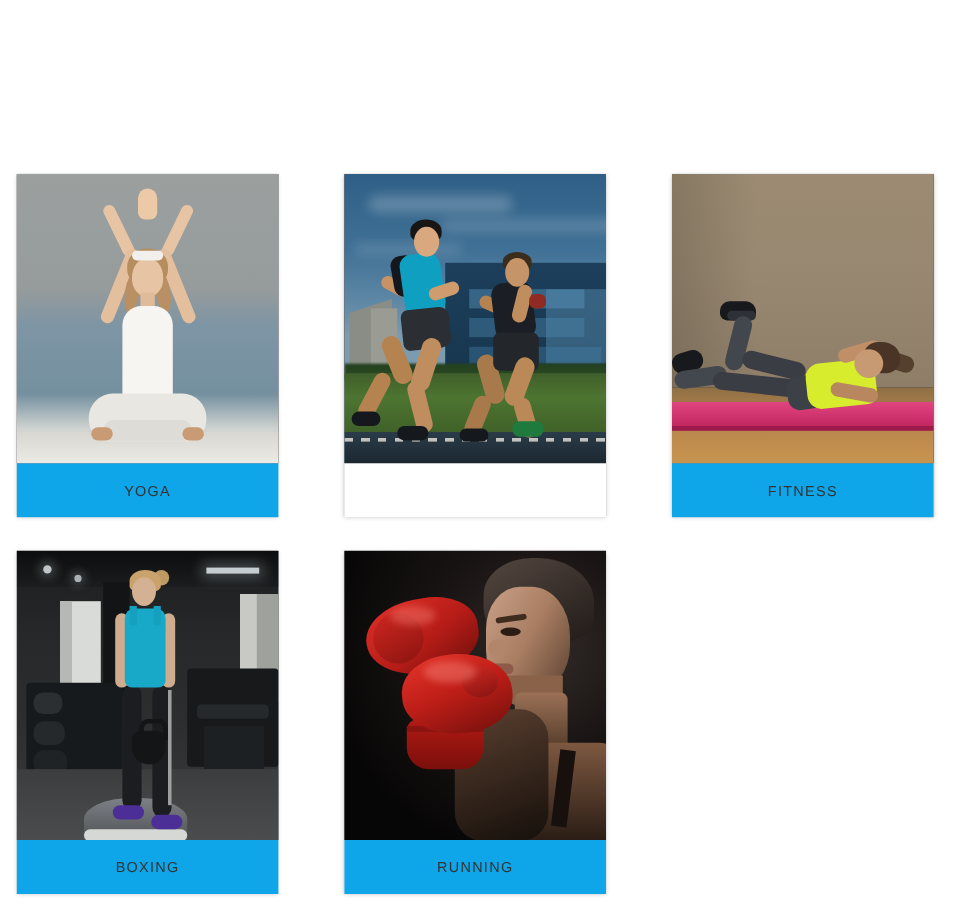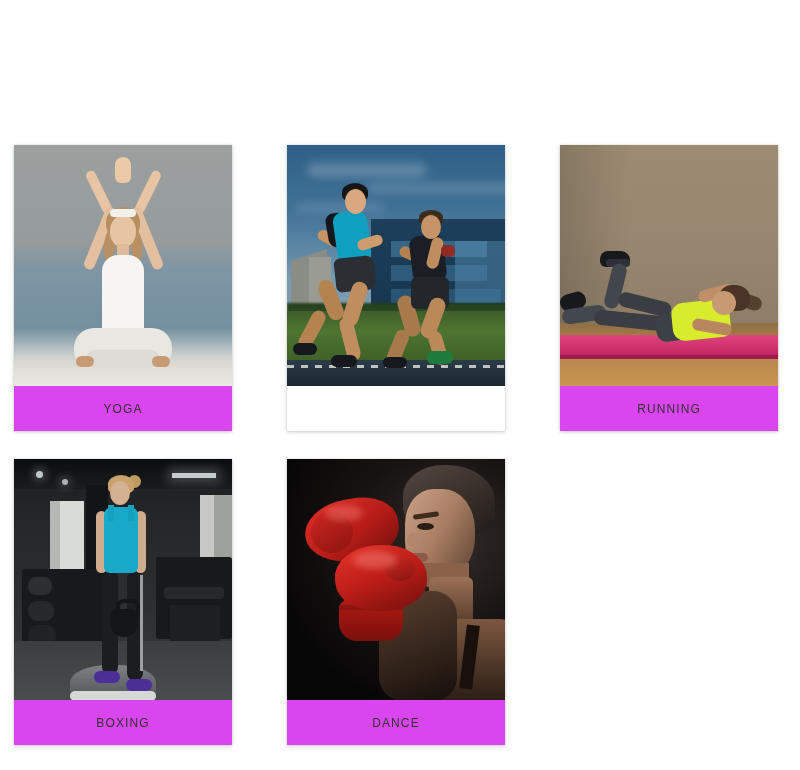--- a/index.html
+++ b/index.html
@@ -41,21 +41,21 @@
     flex-direction: column;
   }
   .card-media {
     width: 218px; height: 241px;
     position: relative;
     overflow: hidden;
     background: #222;
   }
   .card-caption {
     height: 45px;
-    background: #d946ef;
+    background: #0ea5e9;
     display: flex;
     align-items: center;
     justify-content: center;
   }
   .card-caption span {
     font-size: 12px;
     letter-spacing: 1.1px;
     color: #333333;
   }
 
@@ -328,21 +328,21 @@
         <div class="tb tr-thighL"></div>
         <div class="tb tr-hipL"></div>
         <div class="tb tr-torso"></div>
         <div class="tb tr-arm"></div>
         <div class="tb tr-arm2"></div>
         <div class="tb tr-pony"></div>
         <div class="tb tr-hair"></div>
         <div class="tb tr-head"></div>
       </div>
       <div class="card-caption">
-        <span>RUNNING</span>
+        <span>FITNESS</span>
       </div>
     </div>
 
     <div class="card">
       <div class="card-media">
         <div class="ph ft-bg"></div>
         <div class="ph ft-ceil"></div>
         <div class="ph ft-light1"></div>
         <div class="ph ft-light2"></div>
         <div class="ph ft-light3"></div>
@@ -399,18 +399,18 @@
         <div class="ph bx-glove1"></div>
         <div class="ph bx-glove1b"></div>
         <div class="ph bx-glove1hl"></div>
         <div class="ph bx-cuff"></div>
         <div class="ph bx-cuffline"></div>
         <div class="ph bx-glove2"></div>
         <div class="ph bx-thumb"></div>
         <div class="ph bx-glove2hl"></div>
       </div>
       <div class="card-caption">
-        <span>DANCE</span>
+        <span>RUNNING</span>
       </div>
     </div>
 
   </div>
 </div>
 
 </body></html>

